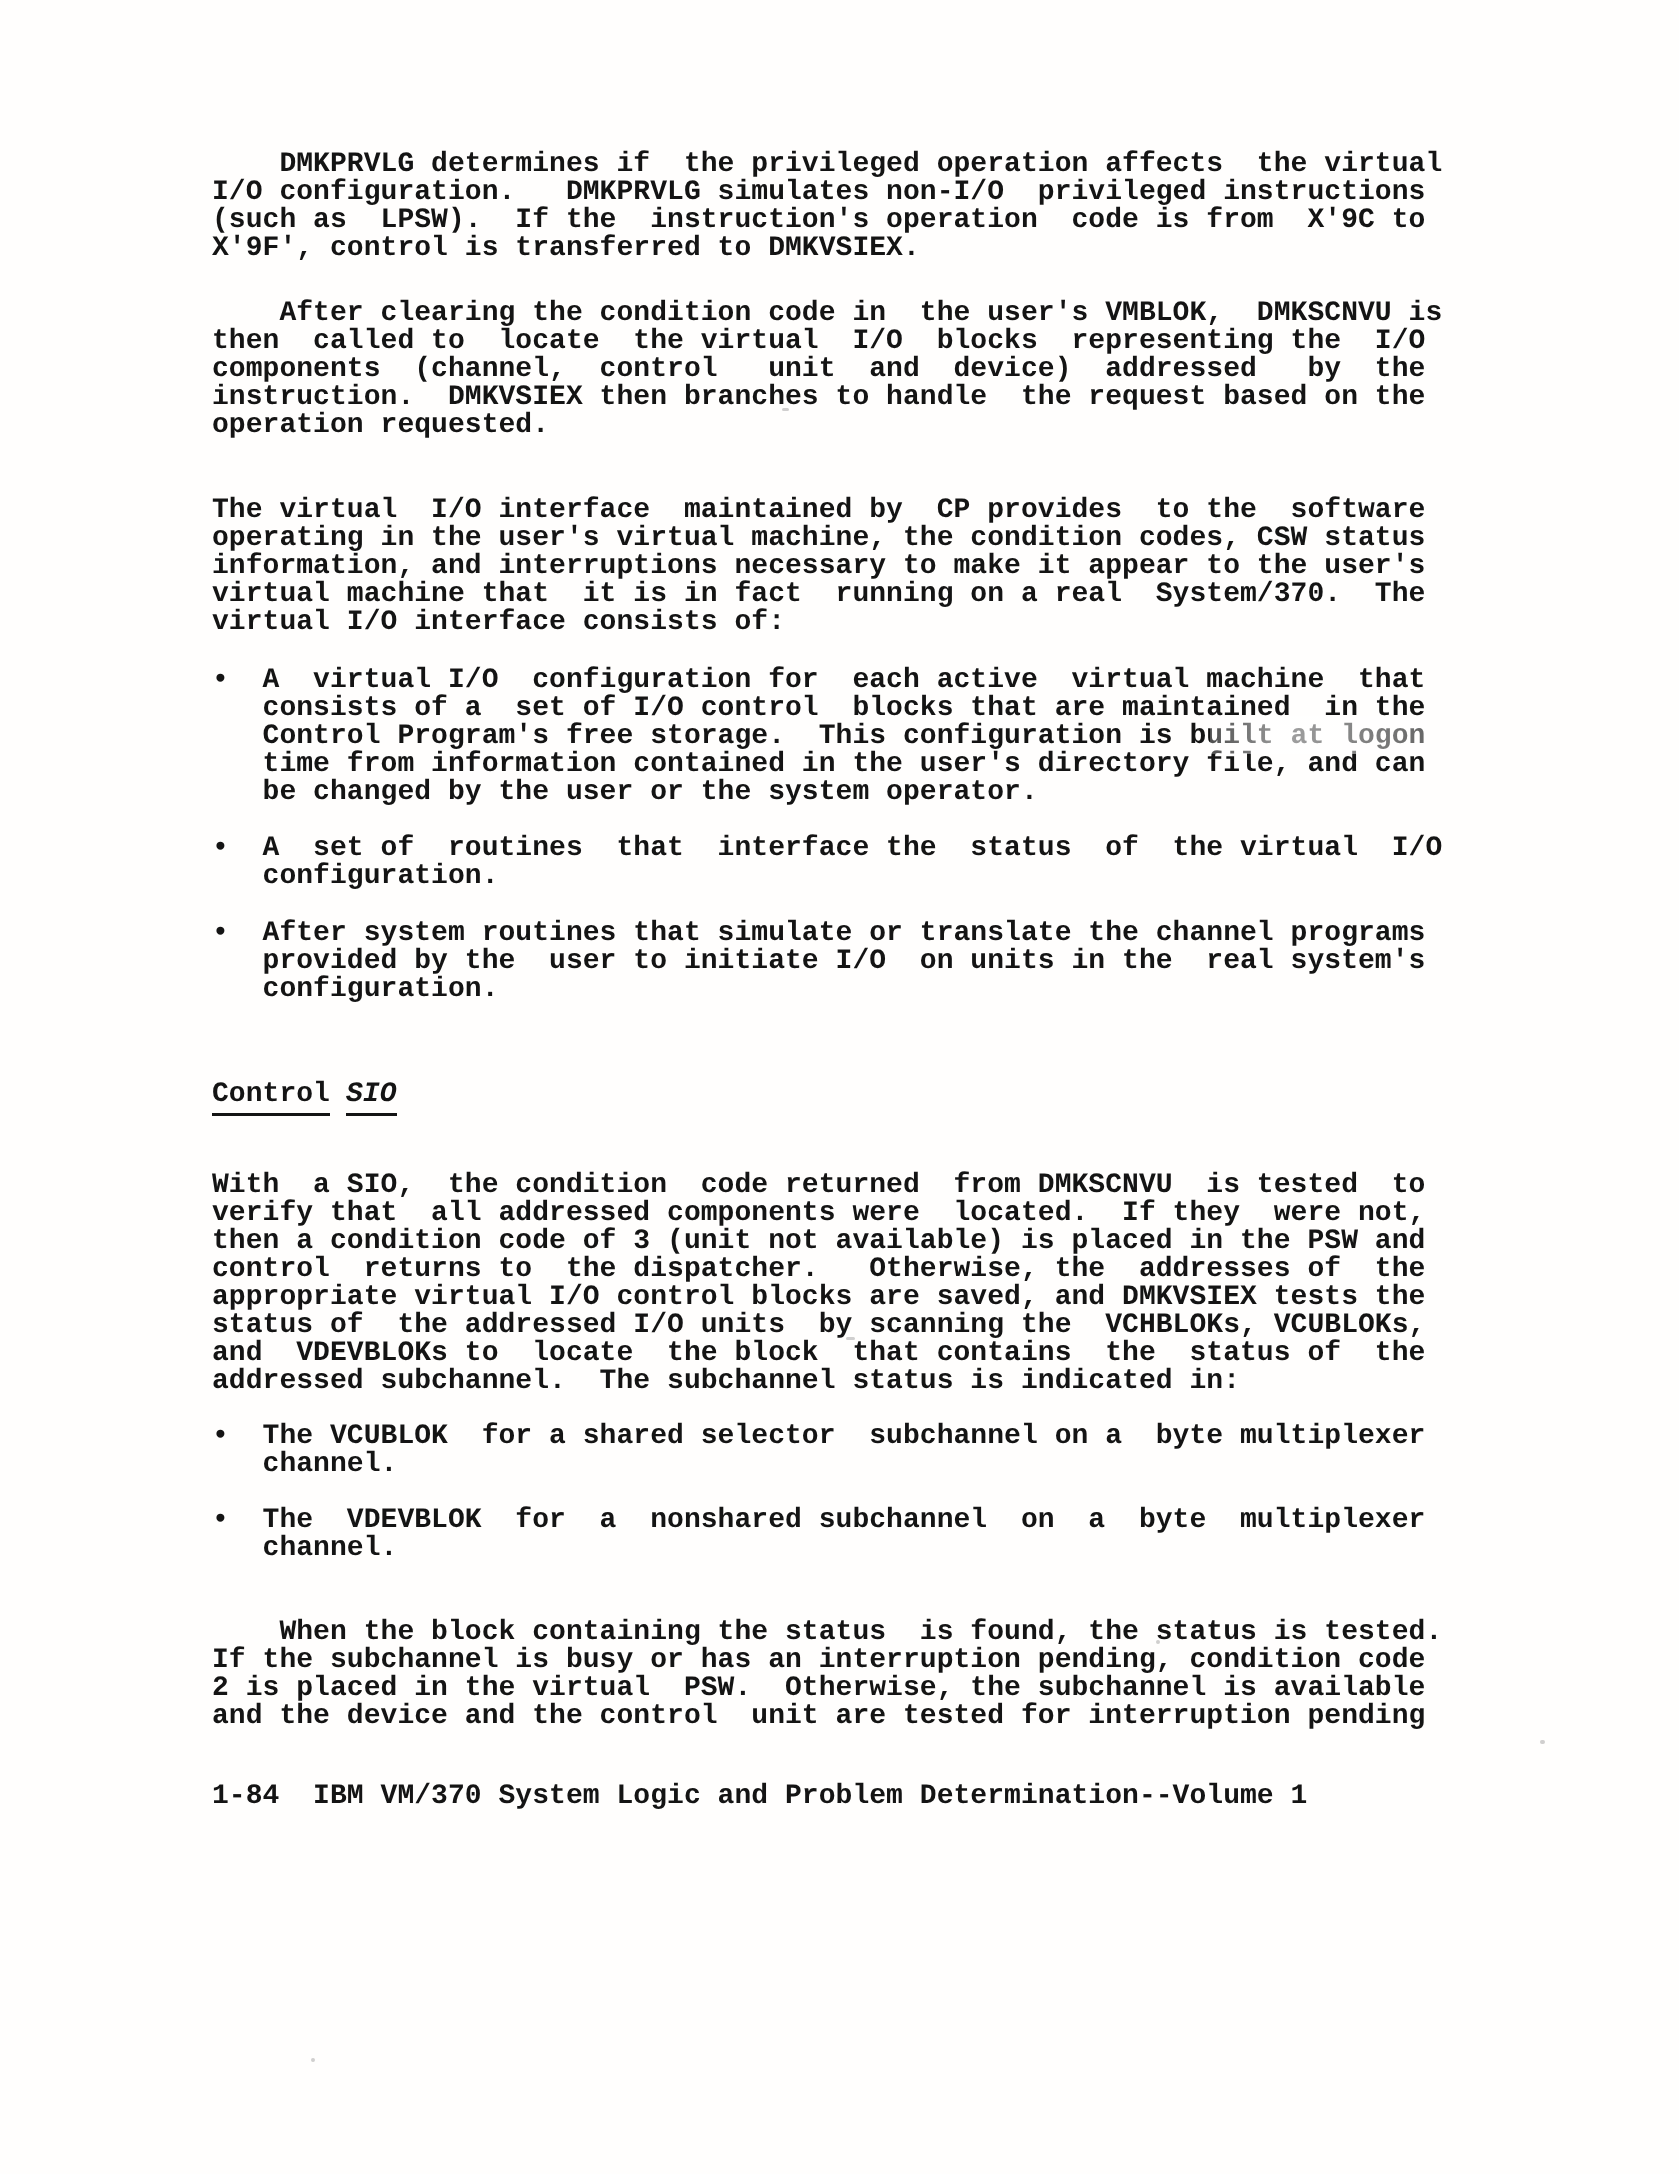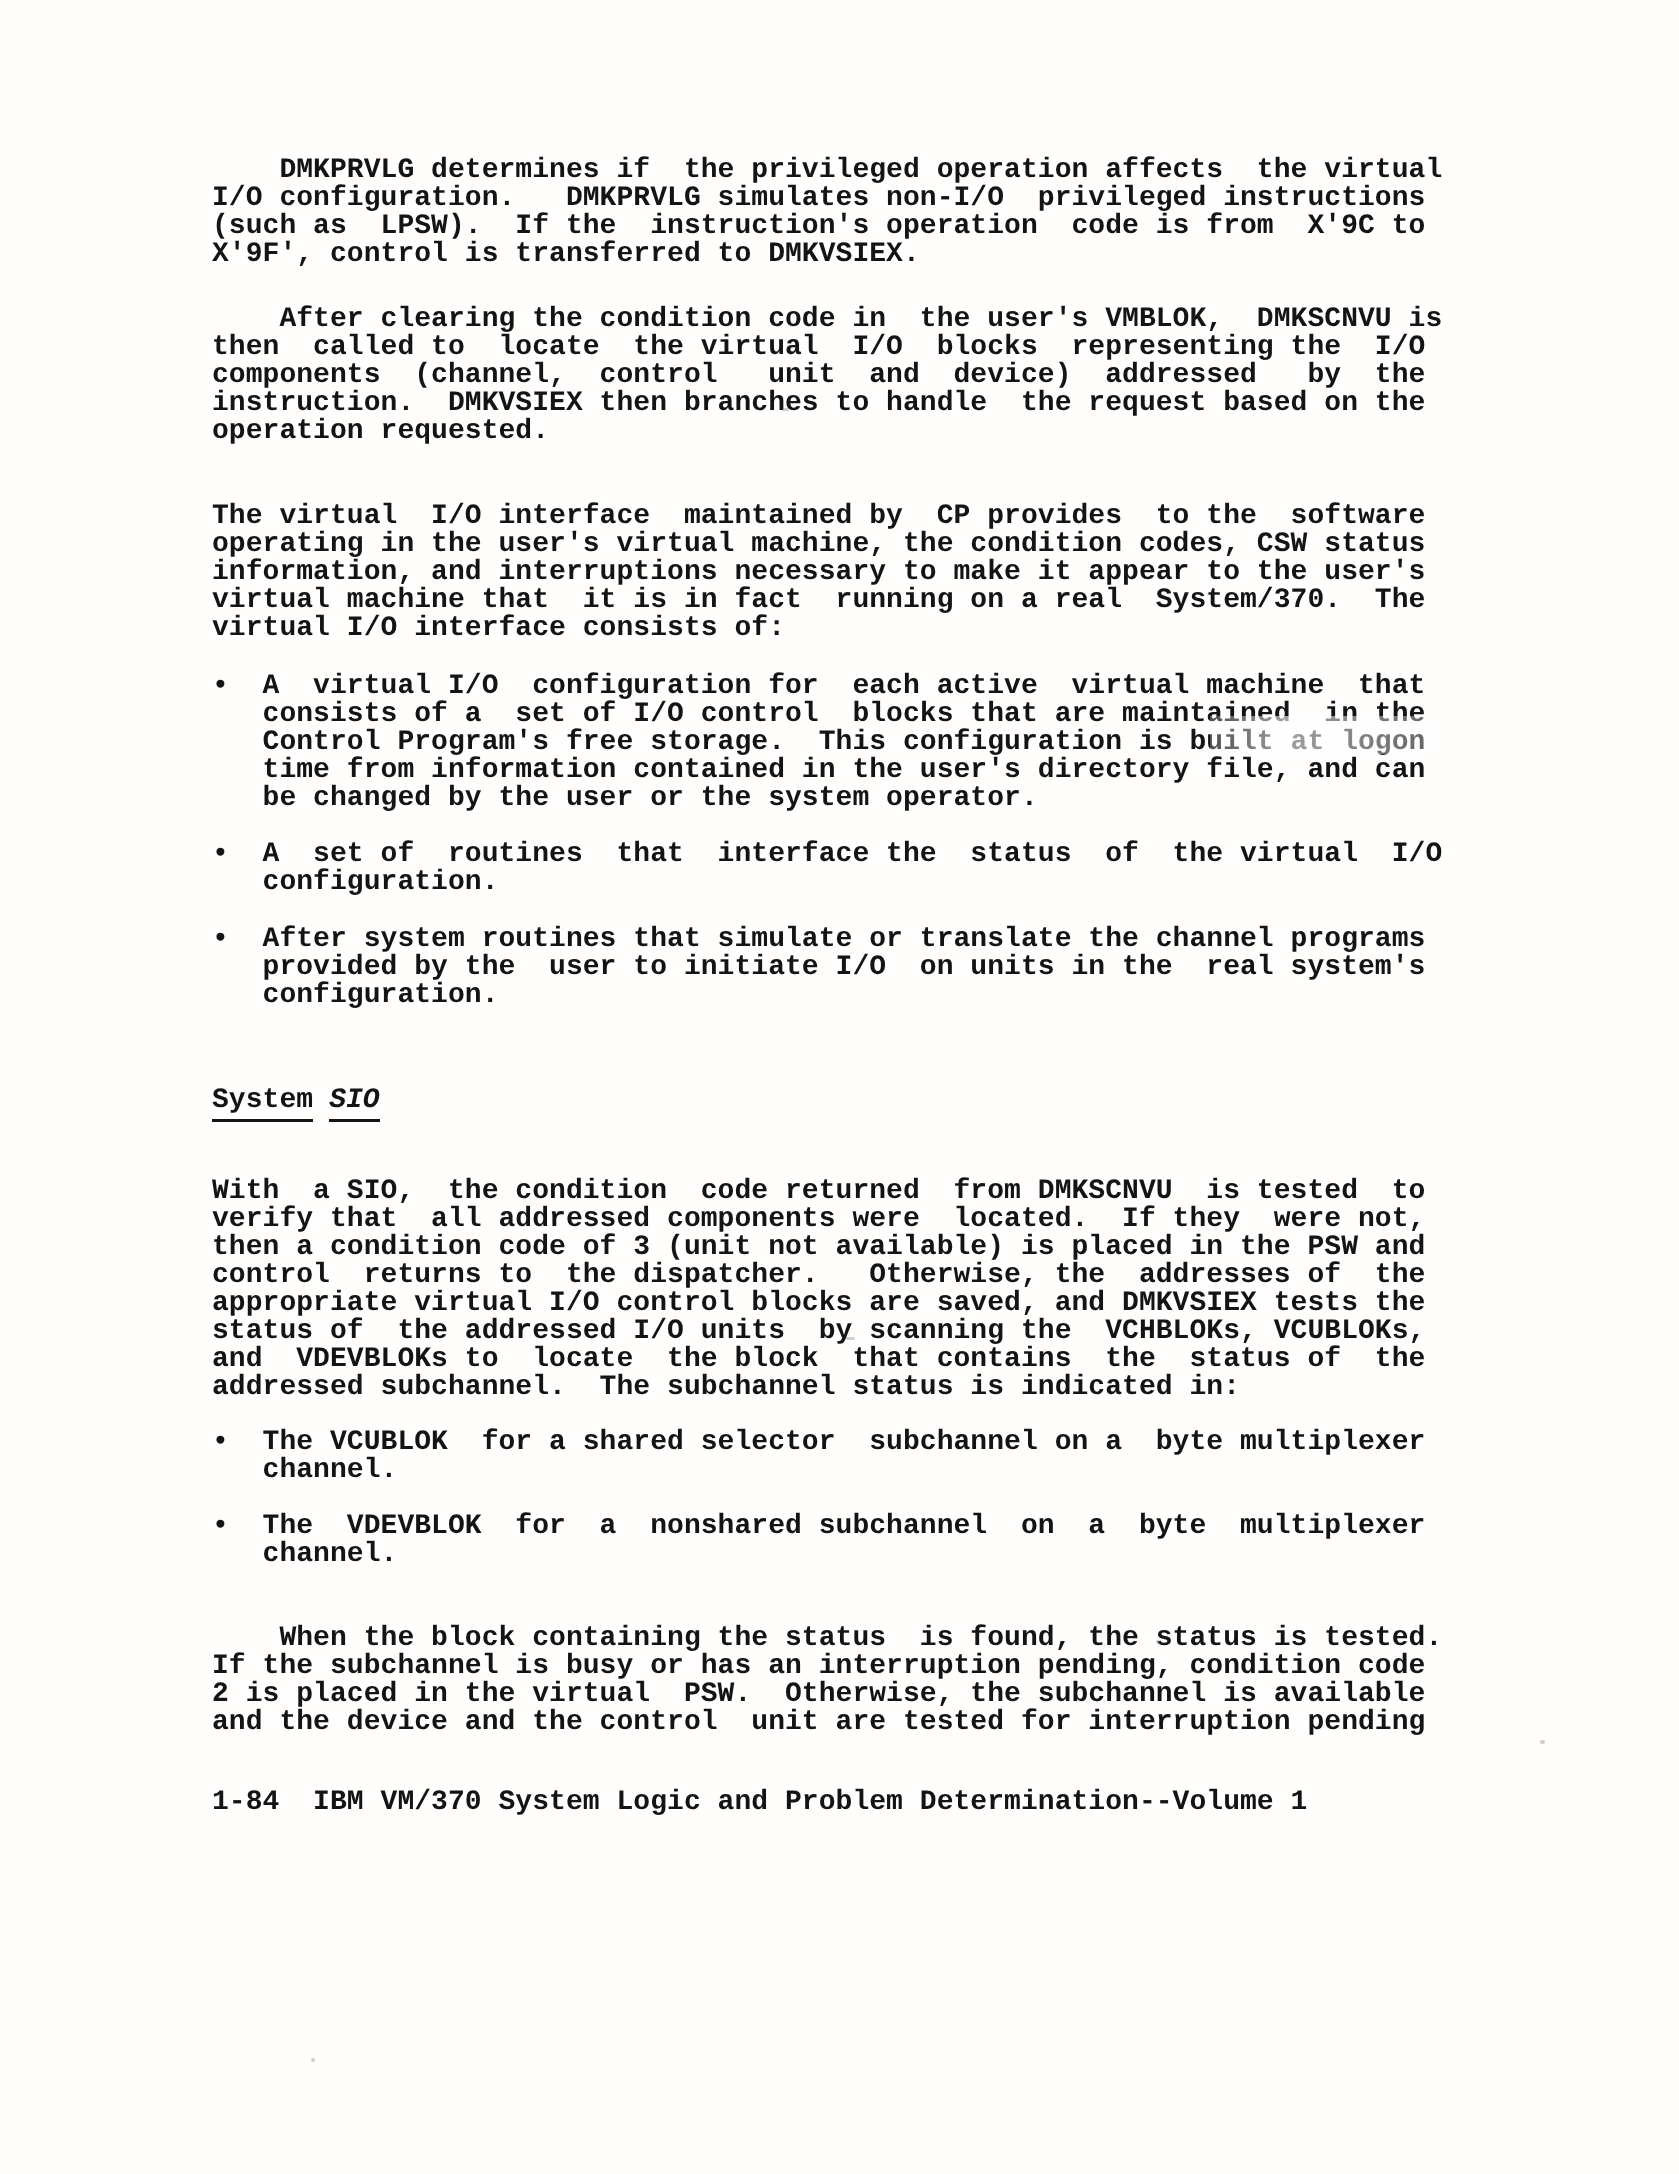--- a/index.html
+++ b/index.html
@@ -16,21 +16,20 @@
     left: 0; top: 0;
     width: 1680px;
     height: 2174px;
     background: #fffefd;
   }
   .content {
     position: absolute;
     left: 212px;
     top: 0;
     width: 1281px;
-    margin-top: 6px;
   }
   pre.block {
     margin: 0;
     padding: 0;
     white-space: pre;
     font-family: "Liberation Mono", "DejaVu Sans Mono", monospace;
     font-size: 28px;
     line-height: 28px;
     font-weight: bold;
     letter-spacing: 0.05px;
@@ -90,21 +89,21 @@
    time from information contained in the user's directory file, and can
    be changed by the user or the system operator.</pre>
 
     <pre class="block" style="margin-top:28px">•  A  set of  routines  that  interface the  status  of  the virtual  I/O
    configuration.</pre>
 
     <pre class="block" style="margin-top:29px">•  After system routines that simulate or translate the channel programs
    provided by the  user to initiate I/O  on units in the  real system's
    configuration.</pre>
 
-    <pre class="block heading" style="margin-top:77px"><span class="u">System</span><span class="u u2">SIO</span></pre>
+    <pre class="block heading" style="margin-top:77px"><span class="u">Control</span><span class="u u2">SIO</span></pre>
 
     <pre class="block" style="margin-top:63px">With  a SIO,  the condition  code returned  from DMKSCNVU  is tested  to
 verify that  all addressed components were  located.  If they  were not,
 then a condition code of 3 (unit not available) is placed in the PSW and
 control  returns to  the dispatcher.   Otherwise, the  addresses of  the
 appropriate virtual I/O control blocks are saved, and DMKVSIEX tests the
 status of  the addressed I/O units  by scanning the  VCHBLOKs, VCUBLOKs,
 and  VDEVBLOKs to  locate  the block  that contains  the  status of  the
 addressed subchannel.  The subchannel status is indicated in:</pre>
 

